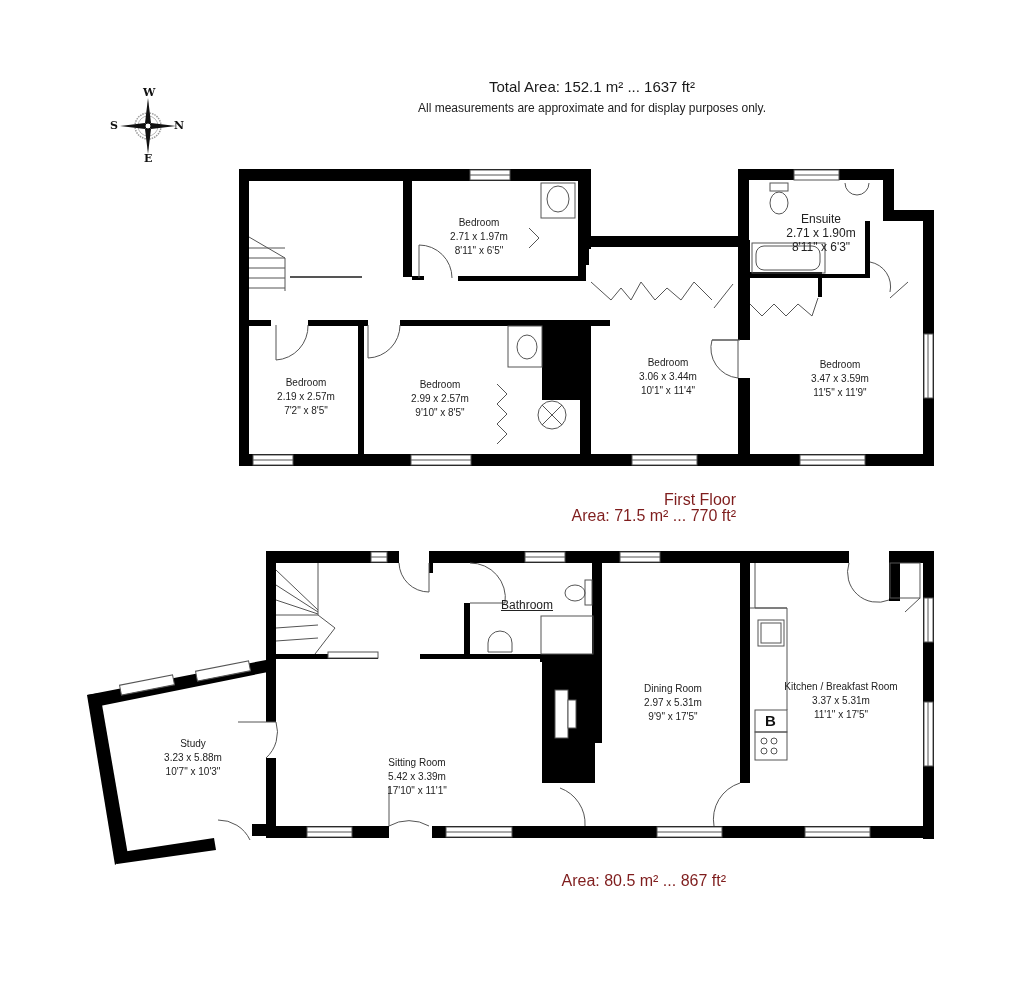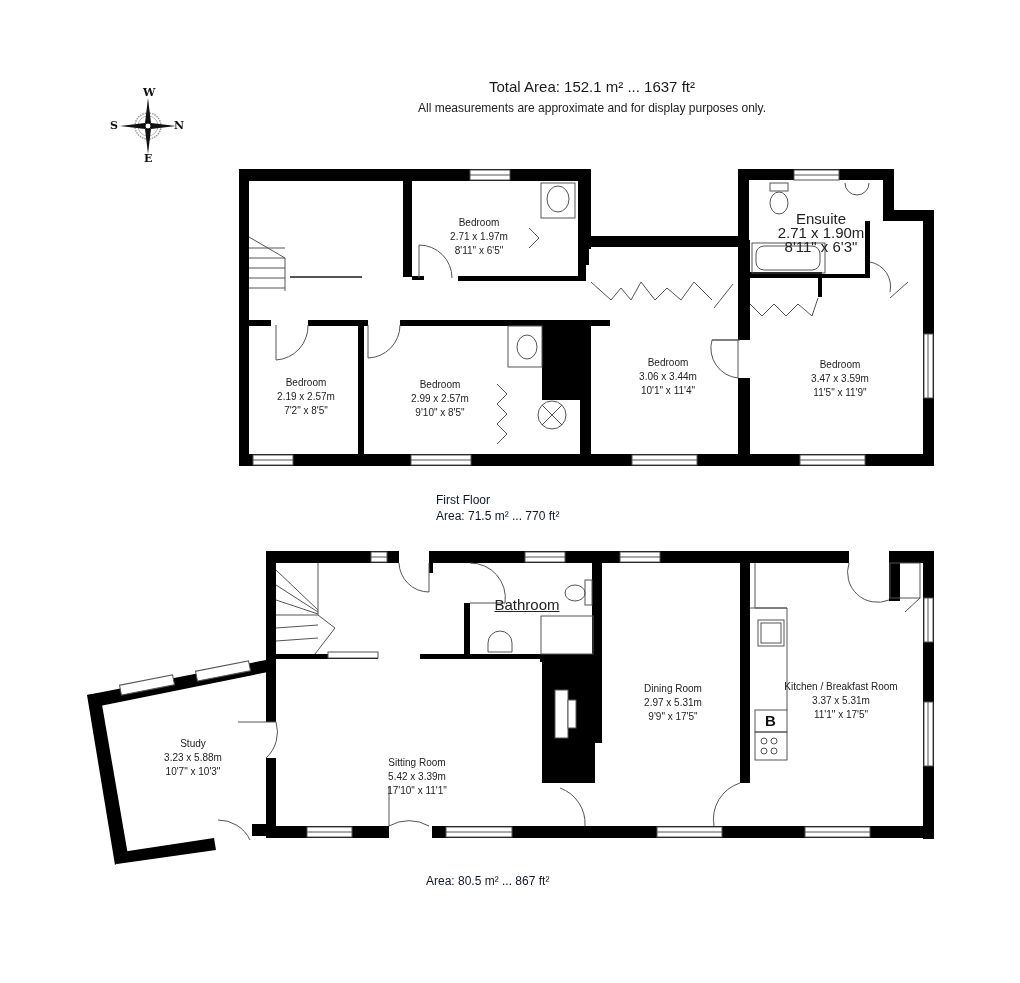--- a/index.html
+++ b/index.html
@@ -1,26 +1,26 @@
 <!DOCTYPE html>
 <html><head>
 <meta charset="utf-8">
 <style>
   html, body { margin: 0; padding: 0; background: #ffffff; }
   body { width: 1020px; height: 983px; position: relative; overflow: hidden;
          font-family: "Liberation Sans", sans-serif; color: #222; }
   .header { position: absolute; left: 0; top: 78px; width: 1184px; text-align: center; }
   .total-area { font-size: 15px; color: #1a1a1a; }
   .disclaimer { font-size: 12px; color: #222; margin-top: 6px; }
-  .floor-label { position: absolute; width: 300px; text-align: left; font-size: 12px; color: #0f172a; line-height: 16px; }
+  .floor-label { position: absolute; width: 300px; text-align: right; font-size: 16px; color: #7f1d1d; line-height: 16px; }
   .compass { position: absolute; left: 108px; top: 86px; width: 80px; height: 80px; }
   .compass span { position: absolute; font-family: "DejaVu Serif", serif; font-weight: bold; font-size: 11px; color: #111; }
   svg.plan { position: absolute; left: 0; top: 0; }
   .room-label { position: absolute; text-align: center; font-size: 10px; color: #222; line-height: 14px; white-space: nowrap; transform: translateX(-50%); }
-  .room-label.small { font-size: 15px; }
+  .room-label.small { font-size: 12px; }
 </style>
 </head>
 <body>
 
 <div class="header" style="width:1184px;left:0;">
   <div class="total-area">Total Area: 152.1 m² ... 1637 ft²</div>
   <div class="disclaimer">All measurements are approximate and for display purposes only.</div>
 </div>
 
 <div class="compass">

